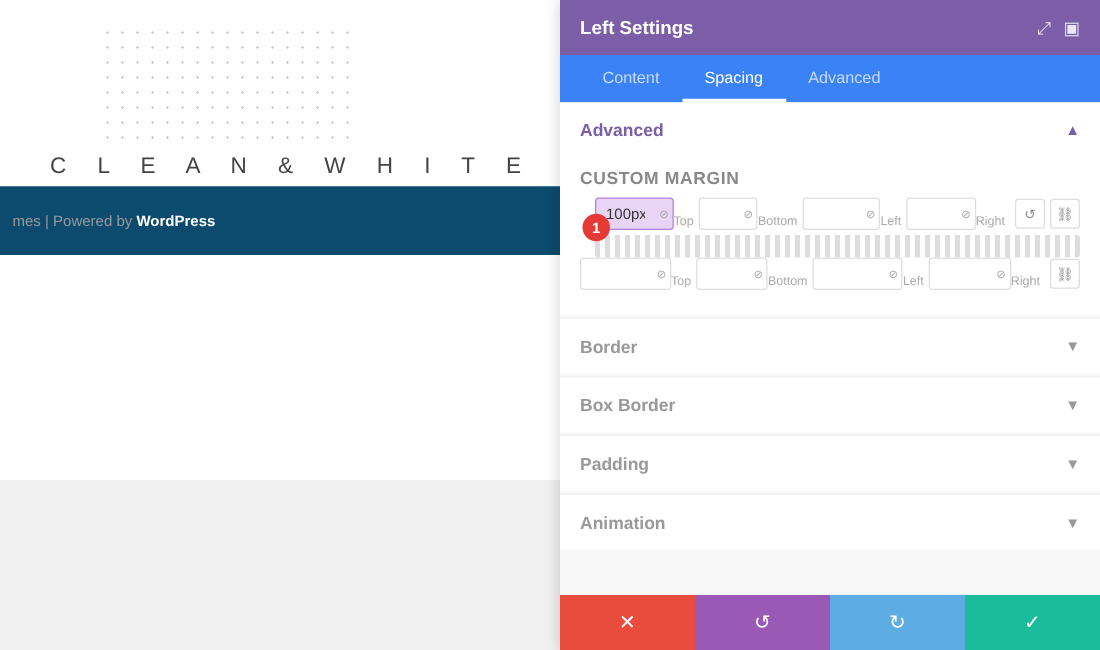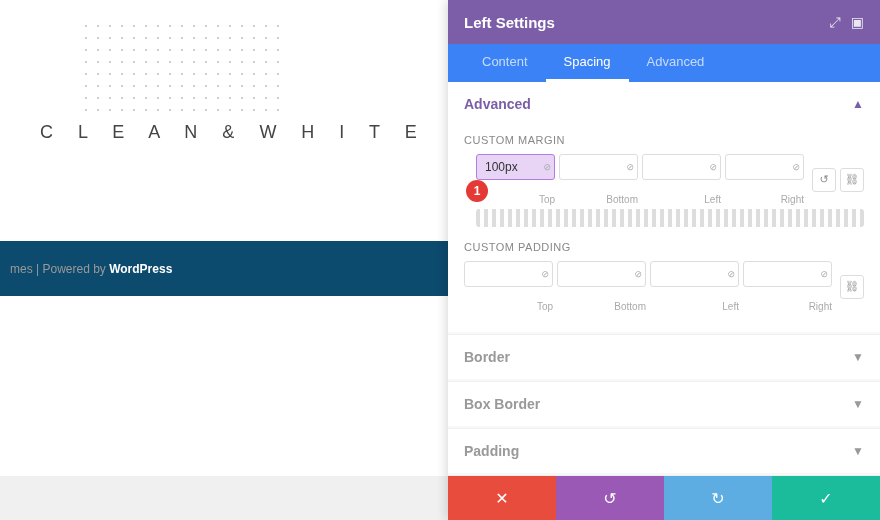--- a/index.html
+++ b/index.html
@@ -10,21 +10,21 @@
       font-family: -apple-system, BlinkMacSystemFont, 'Segoe UI', sans-serif;
       position: relative;
       background: #f0f0f0;
     }
 
     
     .page-bg {
       position: absolute;
       left: 0; top: 0;
       width: 448px;
-      height: 476px;
+      height: 384px;
       background: #ffffff;
       overflow: hidden;
     }
 
     .dot-pattern {
       position: absolute;
       top: 20px; left: 80px;
       width: 200px;
       height: 100px;
       background-image: radial-gradient(circle, #ccc 1px, transparent 1px);
@@ -170,39 +170,38 @@
     .chevron.up {
       color: #7b5ea7;
     }
 
     
     .spacing-content {
       padding: 8px 16px 16px;
     }
 
     .field-label {
-      font-size: 11px;
+      font-size: 14px;
       color: #888;
-      font-weight: 400;
+      font-weight: 700;
       text-transform: uppercase;
       letter-spacing: 0.5px;
       margin-bottom: 8px;
     }
 
     .input-row {
       display: flex;
       align-items: center;
       gap: 4px;
       margin-bottom: 4px;
     }
 
     .input-group {
       display: flex;
-      flex-direction: column;
-      align-items: flex-end;
+      align-items: flex-start;
       flex: 1;
     }
 
     .input-wrapper {
       position: relative;
       width: 100%;
     }
 
     .field-input {
       width: 100%;
@@ -388,21 +387,20 @@
               <div class="ctrl-btn">↺</div>
               <div class="ctrl-btn">⛓</div>
             </div>
           </div>
 
           <div style="display:flex; gap:4px; margin-top:3px; padding-left:0;">
             <div style="flex:1; height:18px; border-radius:3px; background: repeating-linear-gradient(90deg,#ddd 0,#ddd 4px,transparent 4px,transparent 8px);"></div>
           </div>
         </div>
 
-        <div class="field-label" style="margin-top:14px;">Custom Padding</div>
         <div class="input-row">
           <div class="input-group">
             <div class="input-wrapper">
               <input class="field-input" type="text" value="" style="">
               <span class="input-unit">⊘</span>
             </div>
             <span class="col-label">Top</span>
           </div>
           <div class="input-group">
             <div class="input-wrapper">

